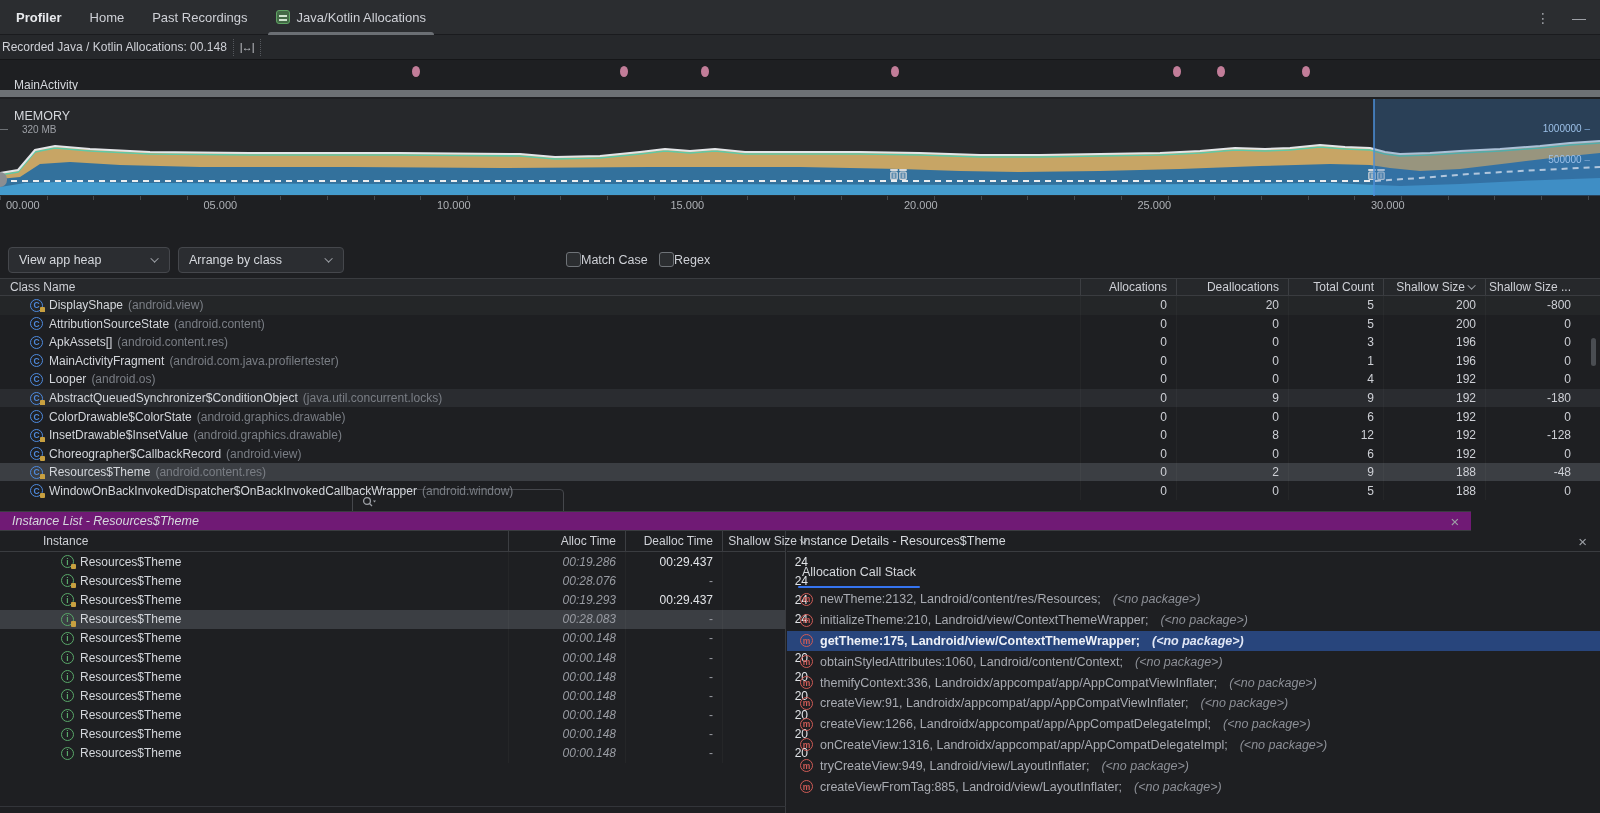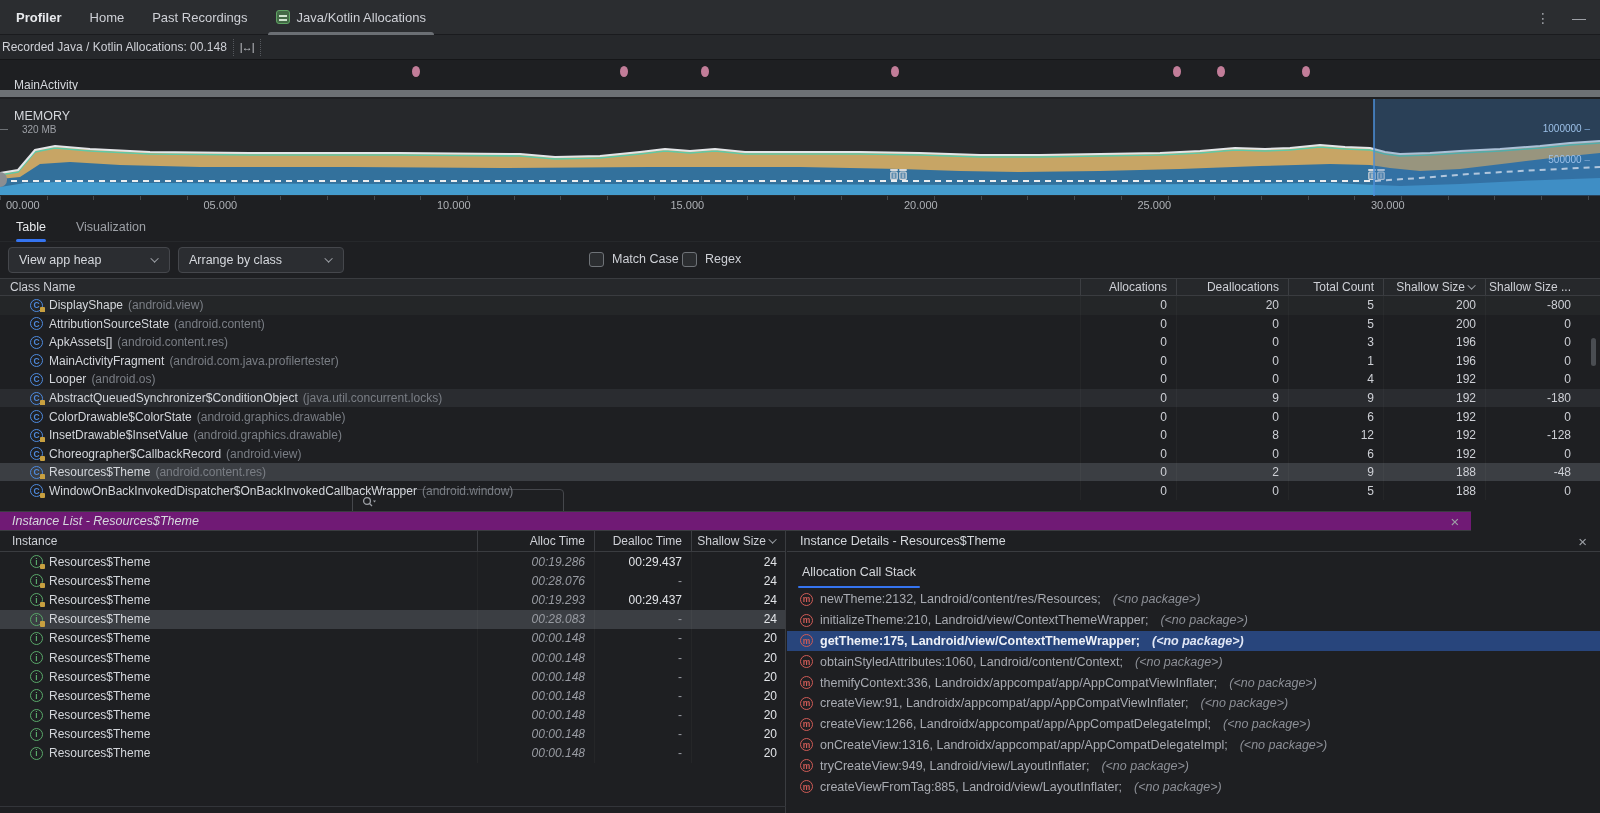--- a/index.html
+++ b/index.html
@@ -47,21 +47,21 @@
   .view-tabs { position:absolute; left:0; top:212px; width:1600px; height:30px; display:flex; align-items:center; padding-left:16px; gap:30px; border-bottom:1px solid #26282b; }
   .view-tab { position:relative; height:30px; display:flex; align-items:center; color:#9da0a6; font-size:12.5px; }
   .view-tab.active { color:#e8eaed; }
   .view-tab.active::after { content:""; position:absolute; left:0; right:0; bottom:0; height:2.5px; background:#3574f0; border-radius:2px; }
 
   
   .filter-bar { position:absolute; left:0; top:242px; width:1600px; height:36px; display:flex; align-items:center; }
   .combo { position:absolute; height:26px; top:5px; background:#2b2d31; border:1px solid #45474c; border-radius:4px; display:flex; align-items:center; justify-content:space-between; padding:0 10px; color:#d5d8dd; font-size:12.5px; }
   .chev { width:6px; height:6px; border-left:1.5px solid #9da0a6; border-bottom:1.5px solid #9da0a6; transform:rotate(-45deg) translateY(-2px); display:inline-block; }
   .search-box { position:absolute; left:352px; top:247px; width:212px; height:26px; border:1px solid #45474c; border-radius:4px; display:flex; align-items:center; padding:0 8px; gap:3px; }
-  .checkbox-wrap { position:absolute; top:10px; display:flex; gap:8px; color:#ced0d6; font-size:12.5px;margin-left:23px; }
+  .checkbox-wrap { position:absolute; top:10px; display:flex; align-items:center; color:#ced0d6; font-size:12.5px; }
   .cb { width:15px; height:15px; border:1.5px solid #6f7378; border-radius:3px; background:#2b2d30; }
 
   
   .class-header, .class-row { display:grid; grid-template-columns:1080px 96px 112px 95px 102px 95px 1fr; align-items:center; }
   .class-table { position:absolute; left:0; top:278px; width:1600px; }
   .class-header { height:18px; background:#26282b; border-top:1px solid #3a3c40; border-bottom:1px solid #3a3c40; color:#ced0d6; }
   .class-header .hcell { padding-left:10px; font-size:12px; }
   .hnum { text-align:right; padding-right:9px; border-left:1px solid #3c3e42; height:100%; display:flex; align-items:center; justify-content:flex-end; gap:5px; font-size:12px; }
   .class-row { height:18.55px; font-size:12px; }
   .row-subtle { background:#242628; }
@@ -77,21 +77,21 @@
   .icon-ring { width:13px; height:13px; min-width:13px; border-radius:50%; display:inline-flex; align-items:center; justify-content:center; position:relative; font-size:8.5px; font-weight:bold; }
   .icon-class { border:1.3px solid #4e8add; color:#4e8add; }
   .icon-instance { border:1.3px solid #59a869; color:#59a869; font-style:normal; }
   .icon-method { border:1.3px solid #cf5b56; color:#cf5b56; min-width:13px; }
   .badge { position:absolute; right:-3px; bottom:-2px; width:5.5px; height:5.5px; background:repeating-linear-gradient(#c8a040 0 1.6px,#7d6426 1.6px 2.2px); border-radius:1px; }
 
   
   .section-header { position:absolute; left:0; top:511px; width:1471px; height:20px; background:#701a75; border-top:1px solid #3a3c40; border-bottom:1px solid #3a3c40; display:flex; align-items:center; padding:0 12px; color:#d5d8dd; font-size:12.5px;font-style:italic; }
   .close-x { margin-left:auto; color:#9da0a6; font-size:15px; line-height:1; }
   .instance-panel { position:absolute; left:0; top:531px; width:786px; height:282px; border-right:1px solid #3a3c40; }
-  .inst-header, .inst-row { display:grid; grid-template-columns:477px 117px 97px 95px; align-items:center; }
+  .inst-header, .inst-row { display:grid; grid-template-columns:477px 117px 97px 95px; align-items:center;padding-left:31px; }
   .inst-header { height:21px; border-bottom:1px solid #3a3c40; color:#ced0d6; }
   .inst-header .hcell { padding-left:12px; font-size:12px; }
   .inst-row { height:19.2px; font-size:12px; }
   .inst-cell { padding-left:30px; display:flex; align-items:center; }
   .inst-name { color:#d3d6db; margin-left:6px; }
   .t-italic { font-style:italic; color:#989ba2; }
   .t-white { color:#e2e4e8; }
   .t-dash { color:#989ba2; }
   .inst-bottom { position:absolute; left:0; top:806px; width:786px; height:1px; background:#33353a; }
 
@@ -232,24 +232,20 @@
       <span class="tl-tick" style="left: 1587.8px;"></span>
       <span class="tl-label" style="left: 6px; text-align: left;">00.000</span>
       <span class="tl-label" style="left: 203.5px;">05.000</span>
       <span class="tl-label" style="left: 437px;">10.000</span>
       <span class="tl-label" style="left: 670.5px;">15.000</span>
       <span class="tl-label" style="left: 904px;">20.000</span>
       <span class="tl-label" style="left: 1137.5px;">25.000</span>
       <span class="tl-label" style="left: 1371px;">30.000</span>
     </div>
 
-  <div class="view-tabs" id="view-tabs">
-      <div class="view-tab active">Table</div>
-      <div class="view-tab">Visualization</div>
-    </div>
 
   <div class="filter-bar">
     <div class="combo" style="left:8px;width:162px;">
       <span>View app heap</span>
       <span class="chev"></span>
     </div>
     <div class="combo" style="left:178px;width:166px;">
       <span>Arrange by class</span>
       <span class="chev"></span>
     </div>

